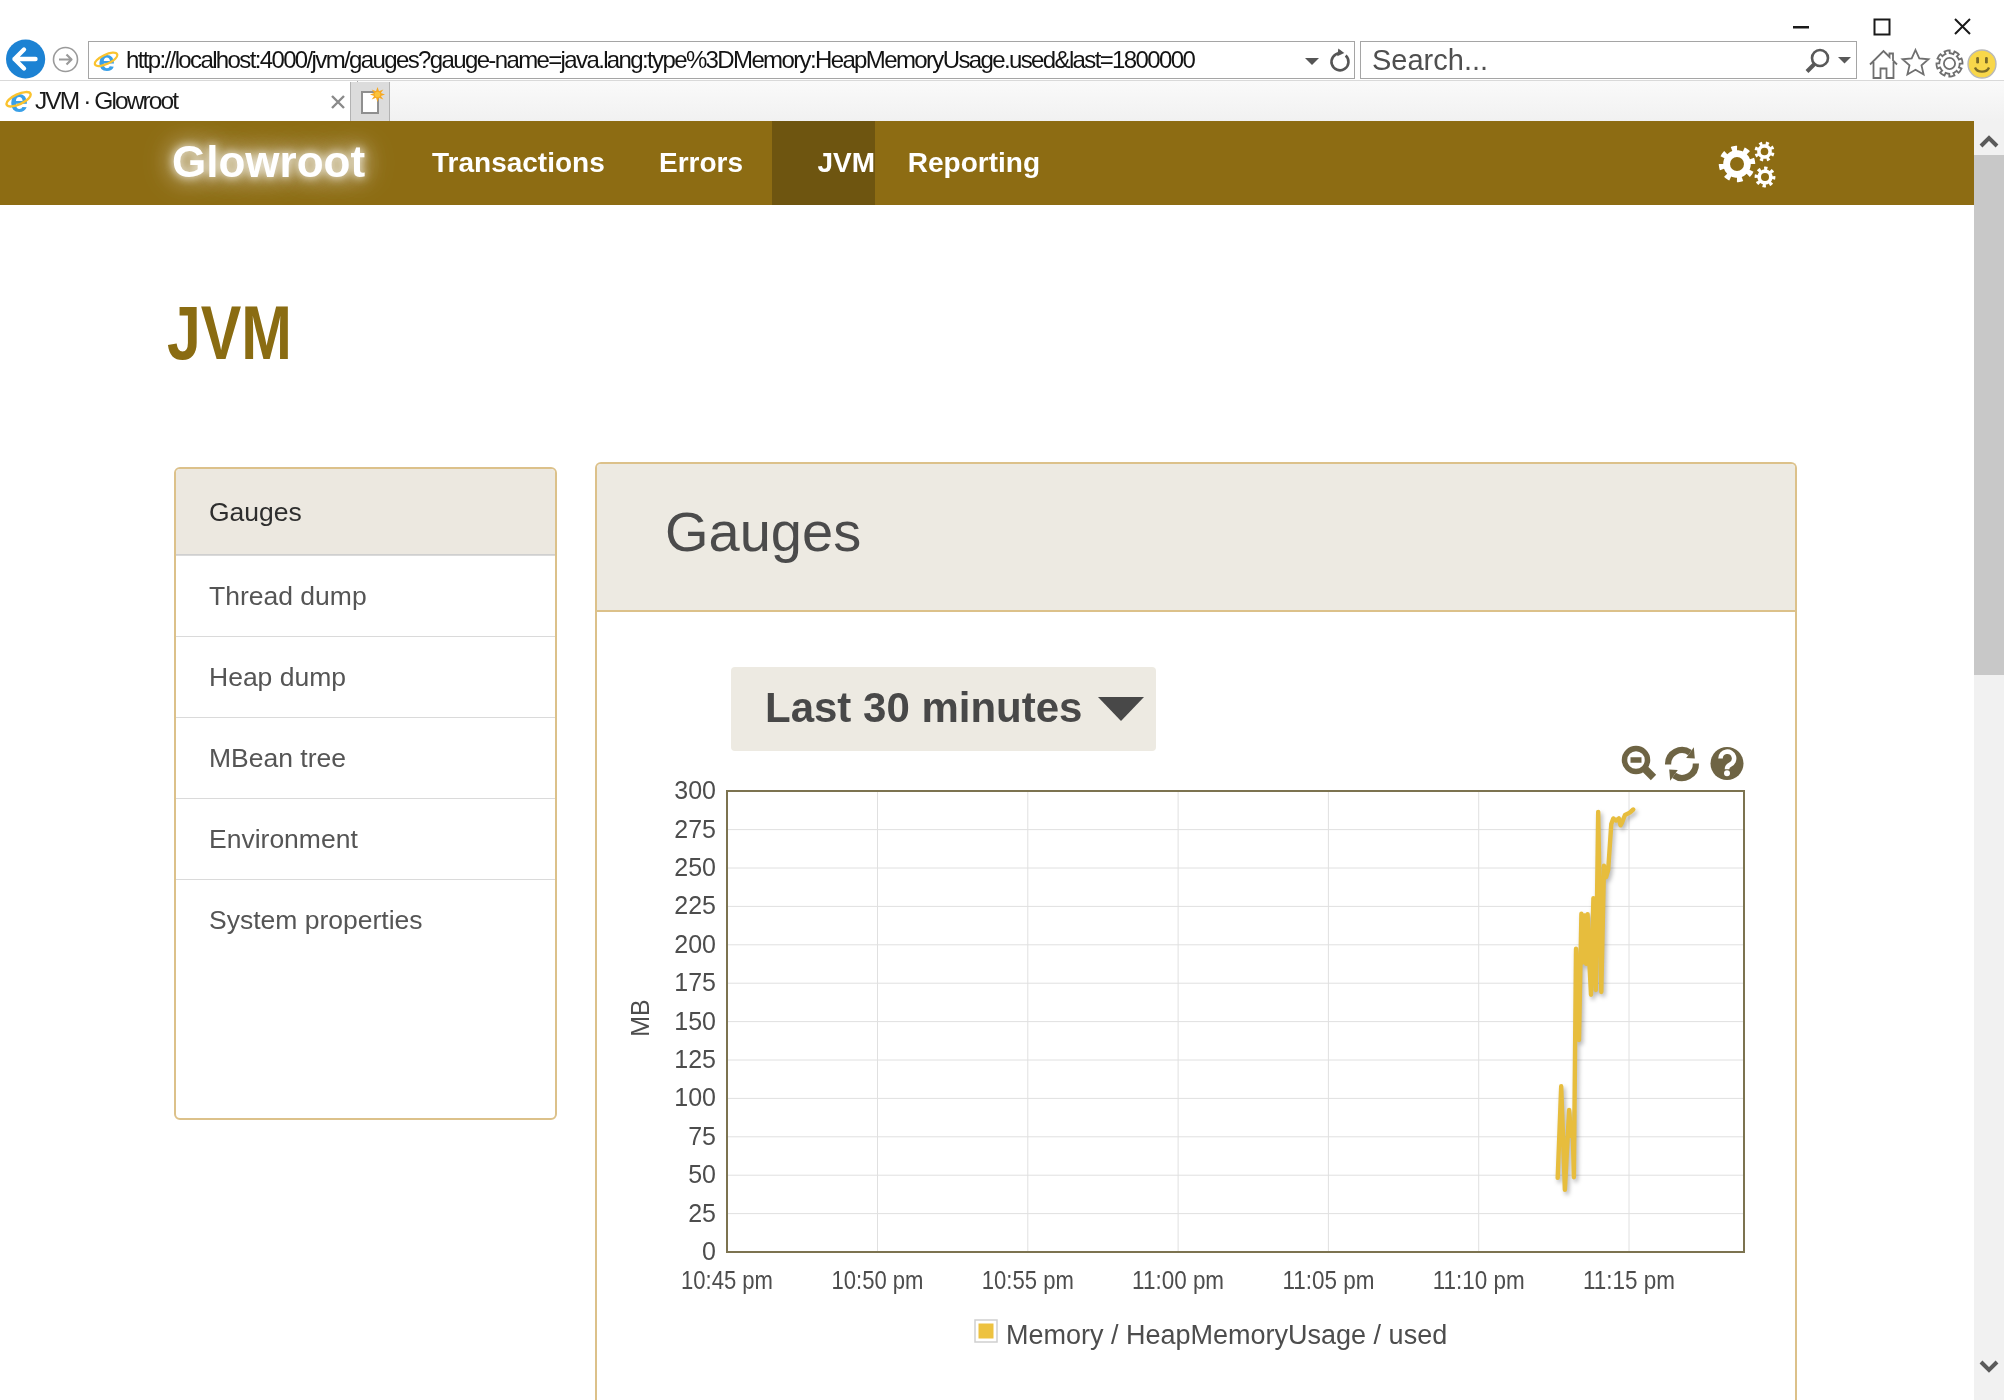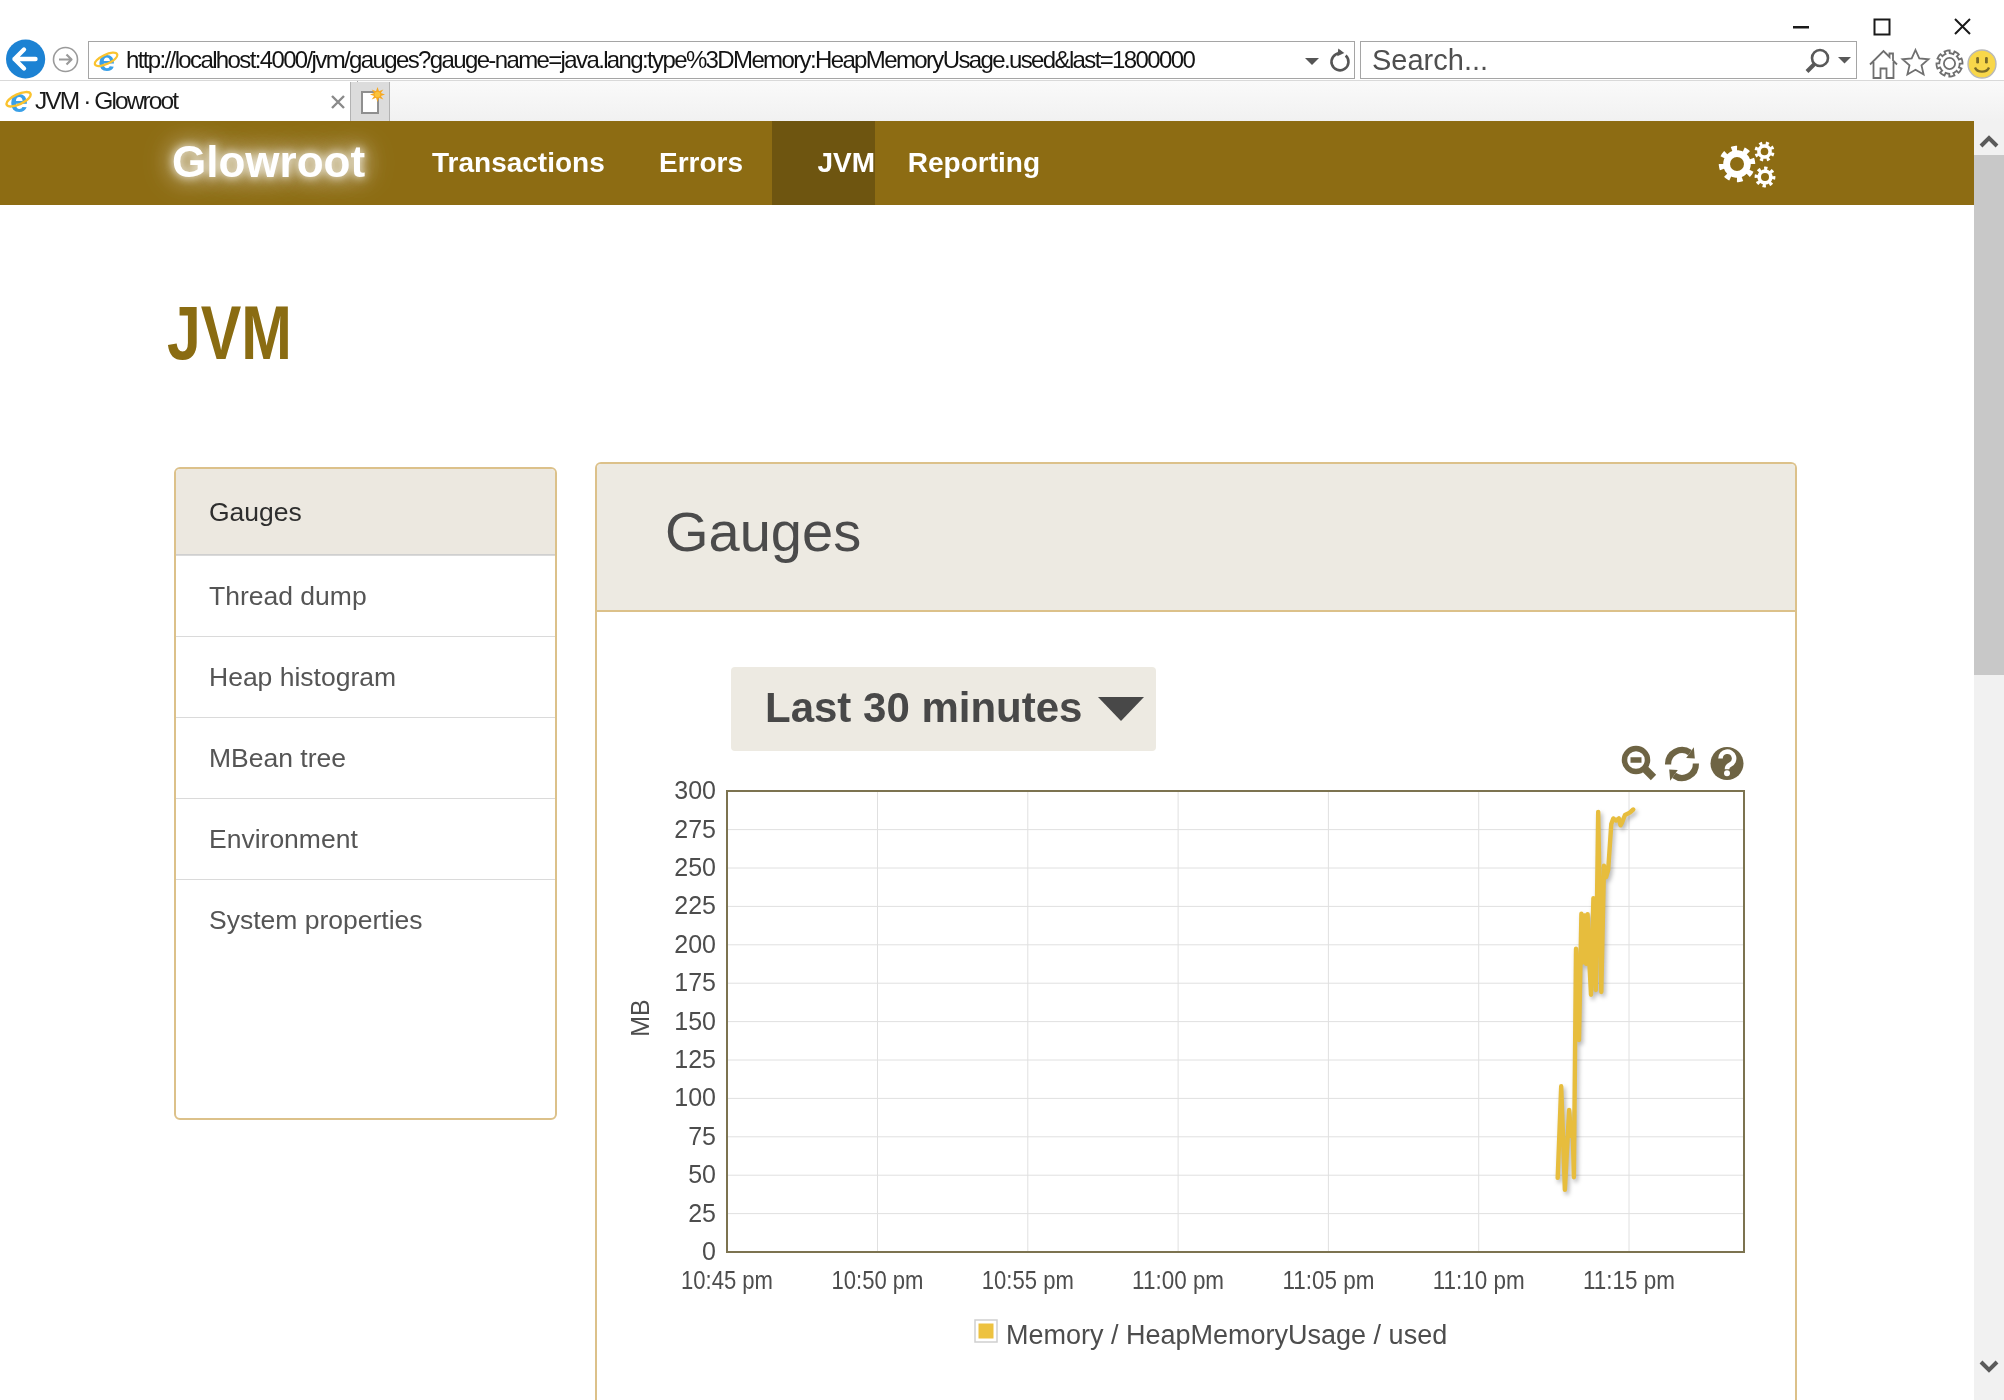--- a/index.html
+++ b/index.html
@@ -133,21 +133,21 @@
   <path d="M7 18 L15 10 L23 18" fill="none" stroke="#5a5a5a" stroke-width="4"></path>
 </svg>
 <svg class="abs" style="left:1974px;top:1352px" width="30" height="28" viewBox="0 0 30 28">
   <path d="M7 10 L15 18 L23 10" fill="none" stroke="#5a5a5a" stroke-width="4"></path>
 </svg>
 
 <div id="h1jvm">JVM</div>
 <div class="abs" id="sidebar">
   <div class="sitem first">Gauges</div>
   <div class="sitem">Thread dump</div>
-  <div class="sitem">Heap histogram</div>
+  <div class="sitem">Heap dump</div>
   <div class="sitem">MBean tree</div>
   <div class="sitem last">Environment</div>
   <div class="sitem">System properties</div>
 </div>
 <div class="abs" id="panel">
   <div id="panelhead">
       <div id="paneltitle">Gauges</div>
     </div>
 </div>
 <div class="abs" id="rangebtn">

